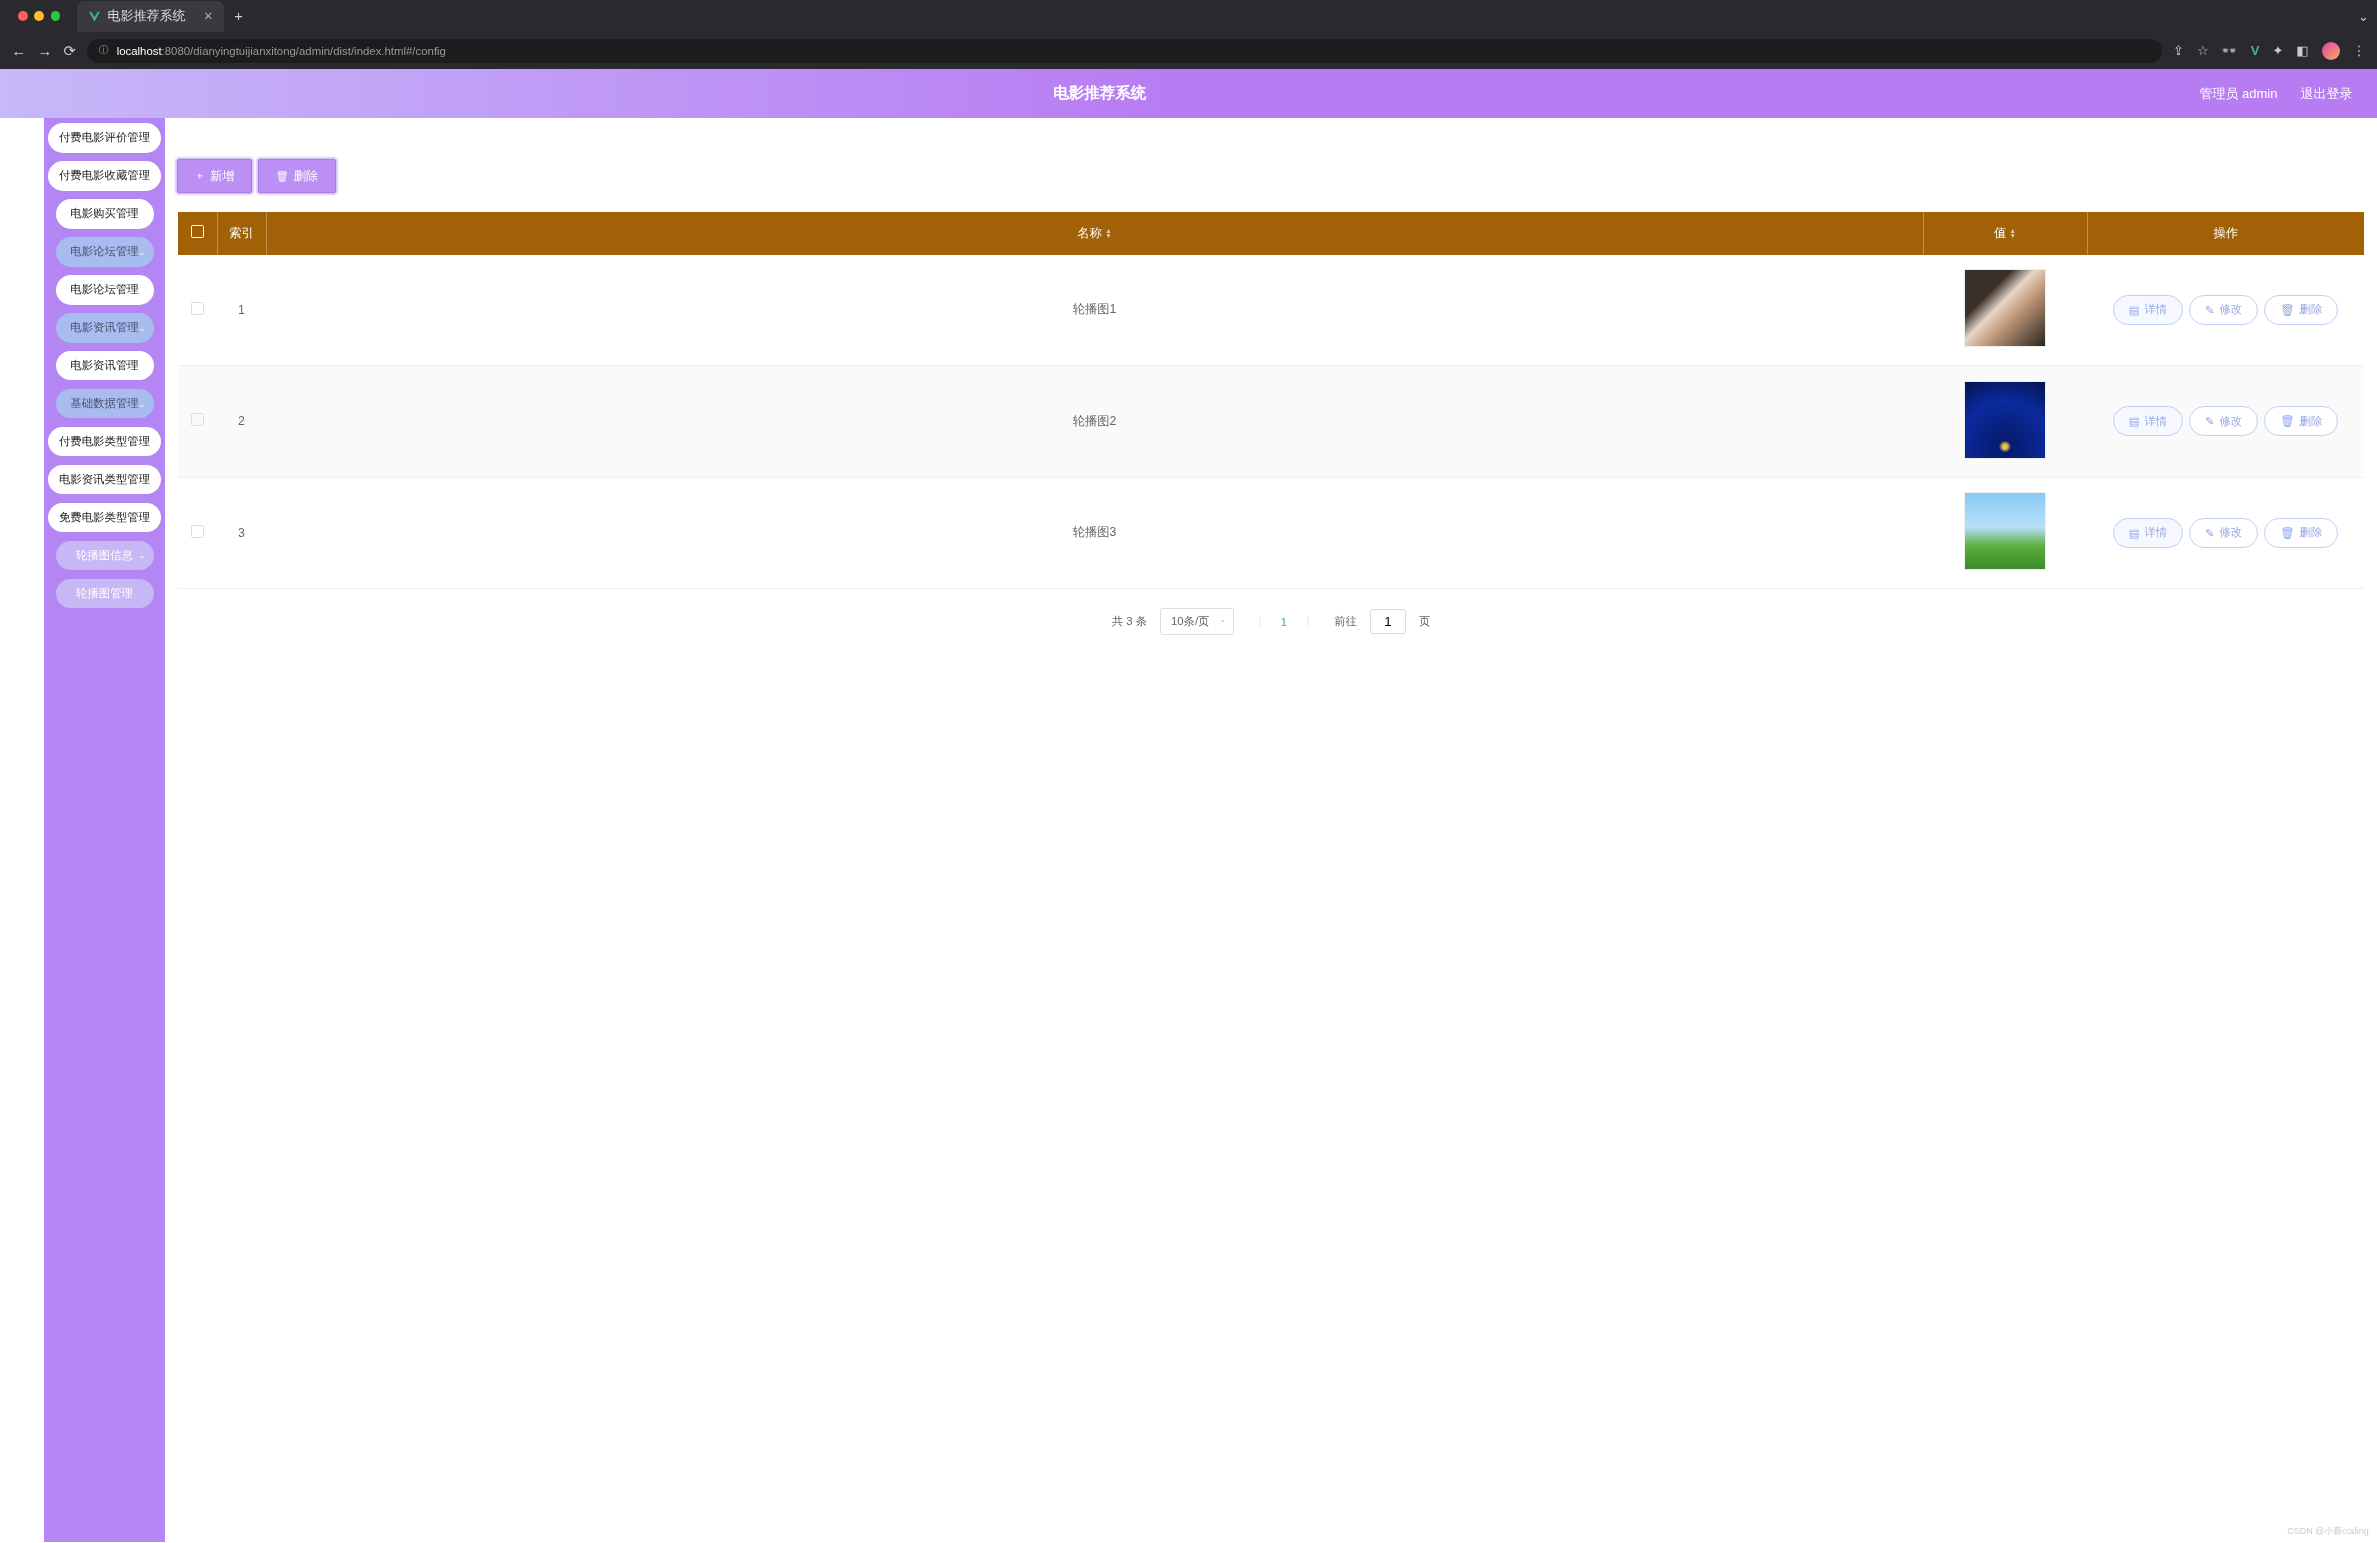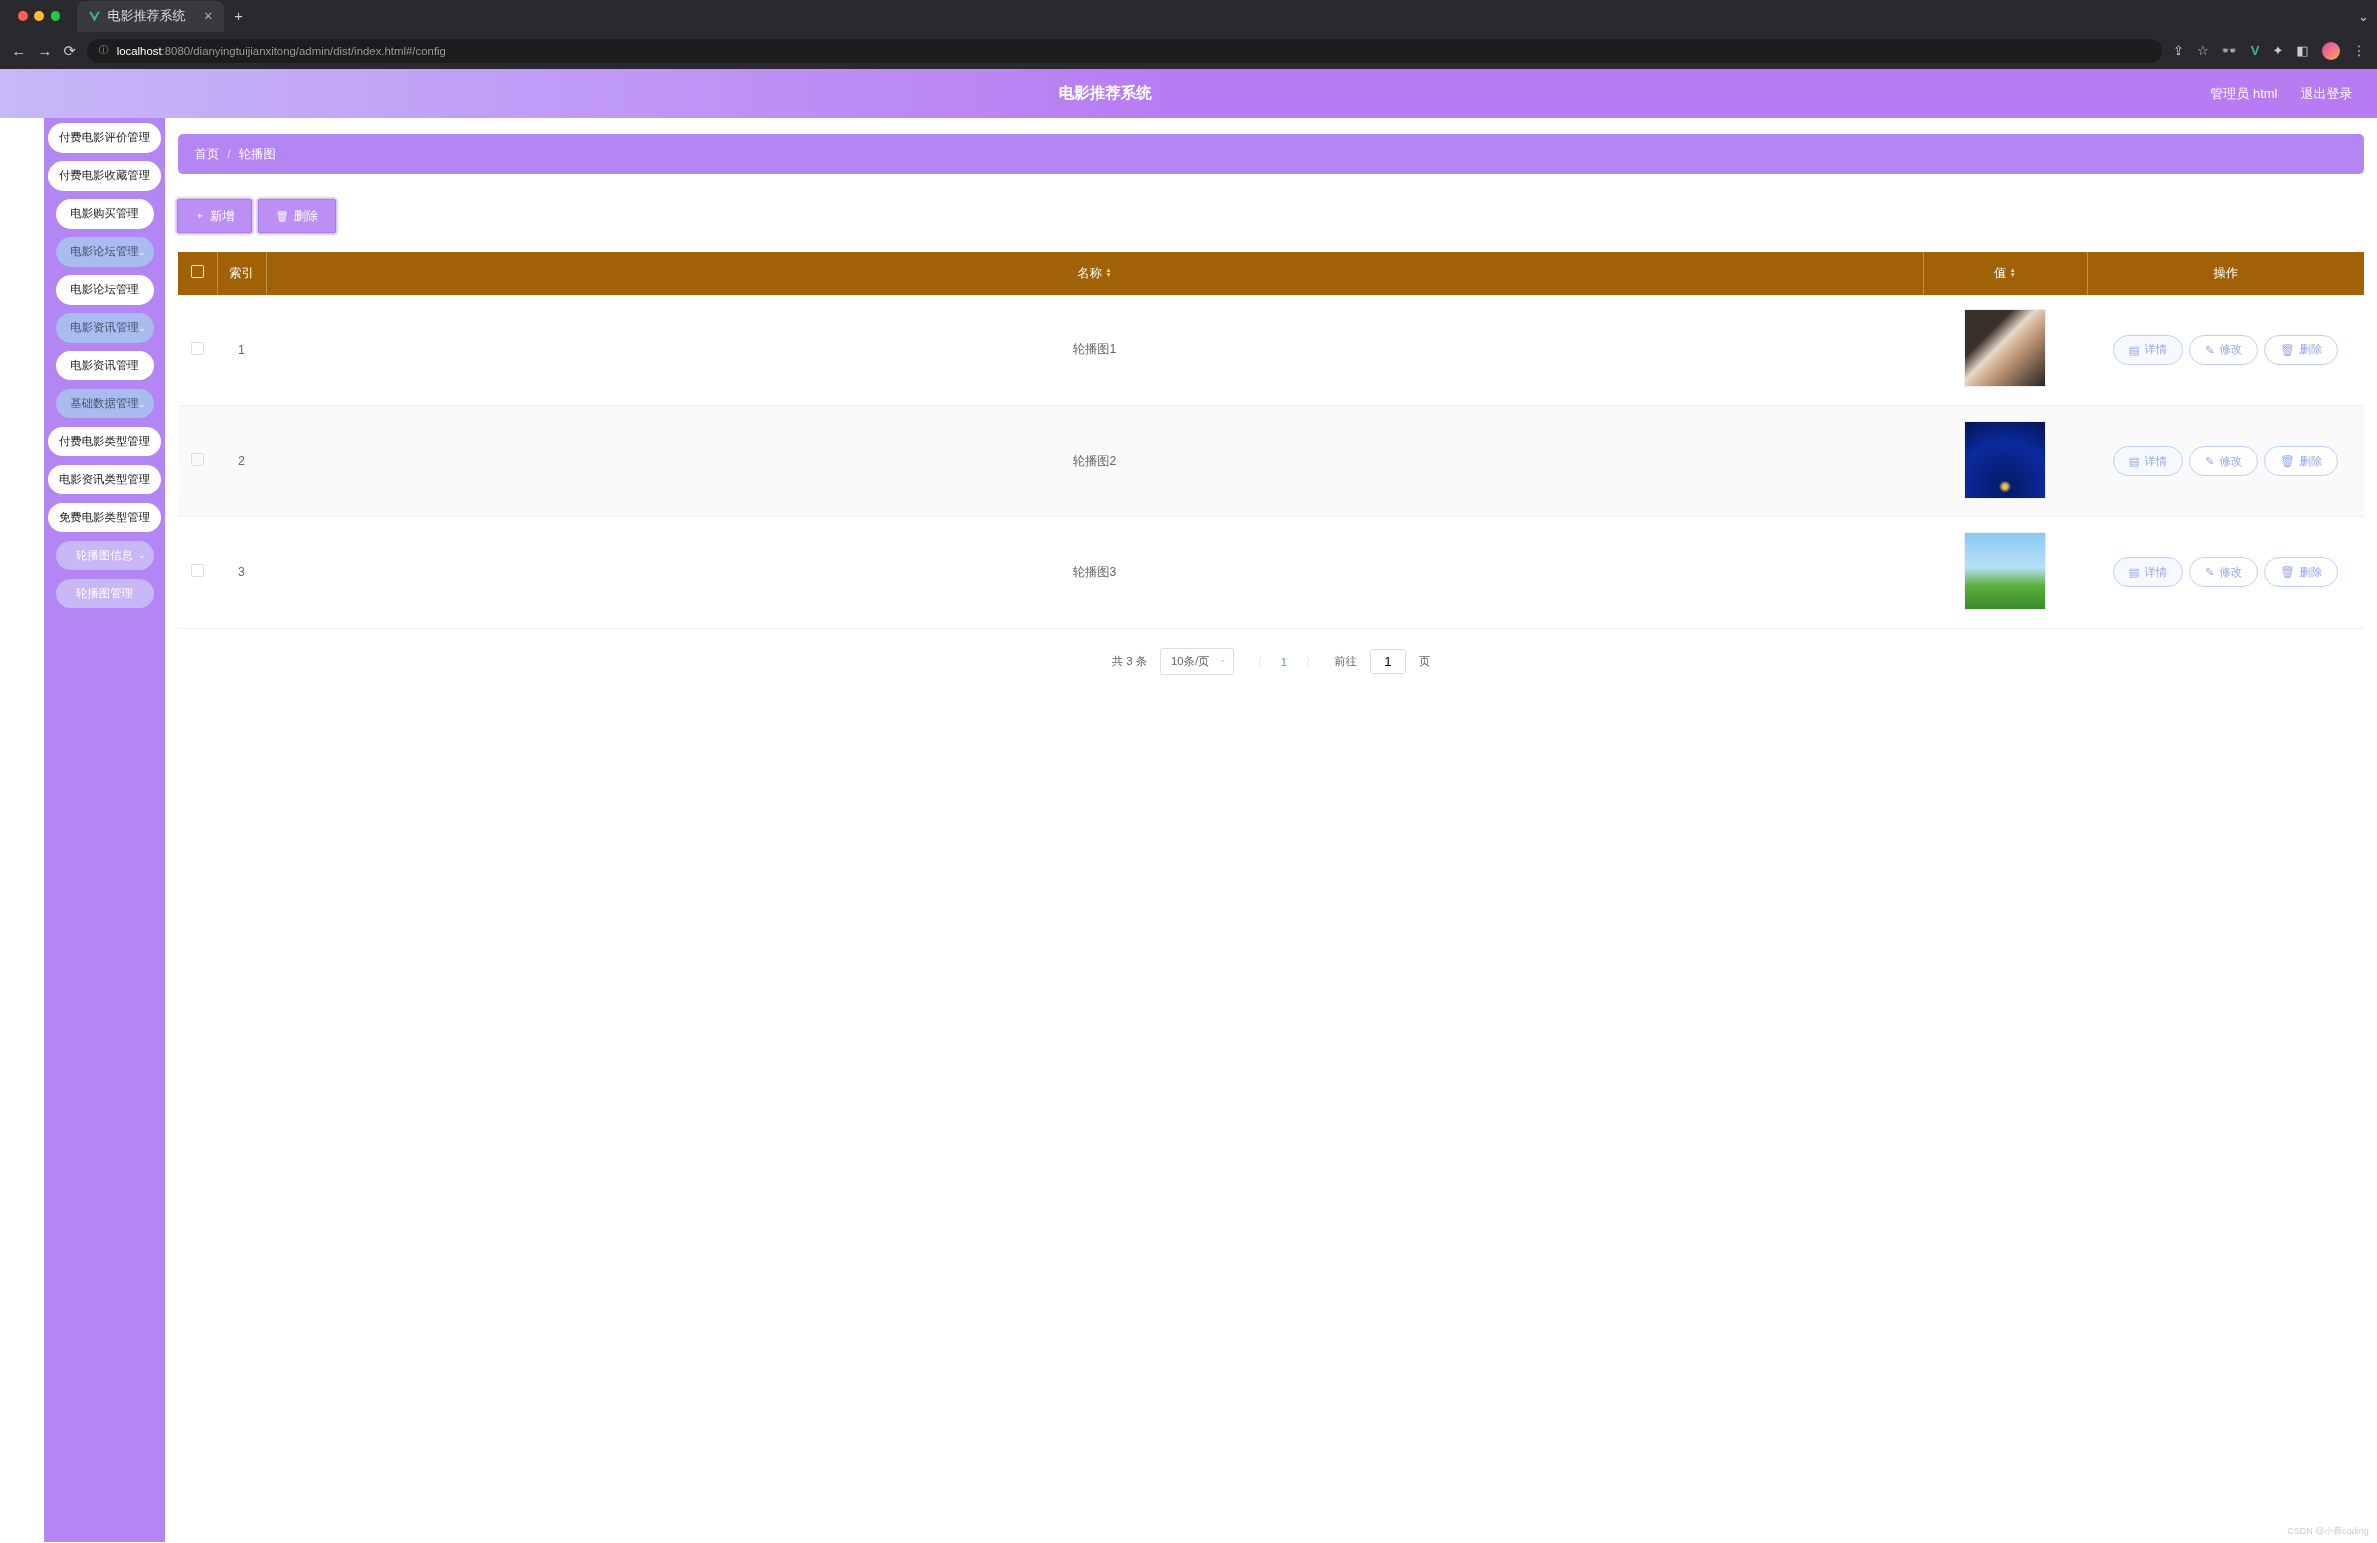--- a/index.html
+++ b/index.html
@@ -119,21 +119,21 @@
       <span>◧</span>
       <span class="avatar"></span>
       <span>⋮</span>
     </div>
   </div>
 </div>
 
 <div class="app-header">
   <div class="app-title">电影推荐系统</div>
   <div class="header-right">
-    <span>管理员 html</span>
+    <span>管理员 admin</span>
     <span>退出登录</span>
   </div>
 </div>
 
 <div class="app-body">
 
   <div class="sidebar">
     <div class="side-item">付费电影评价管理</div>
     <div class="side-item">付费电影收藏管理</div>
     <div class="side-item">电影购买管理</div>
@@ -143,25 +143,20 @@
     <div class="side-item">电影资讯管理</div>
     <div class="side-item group"><span>基础数据管理</span><span class="chev">⌄</span></div>
     <div class="side-item">付费电影类型管理</div>
     <div class="side-item">电影资讯类型管理</div>
     <div class="side-item">免费电影类型管理</div>
     <div class="side-item group light"><span>轮播图信息</span><span class="chev">⌄</span></div>
     <div class="side-item group light" style="background:#c8b7f5;">轮播图管理</div>
   </div>
 
   <div class="main">
-    <div class="breadcrumb">
-      <span>首页</span>
-      <span class="sep">/</span>
-      <span>轮播图</span>
-    </div>
 
     <div class="action-bar">
       <button class="btn-action">
           <span class="btn-icon">＋</span>
           <span>新增</span>
         </button>
       <button class="btn-action">
           <span class="btn-icon">🗑</span>
           <span>删除</span>
         </button>

